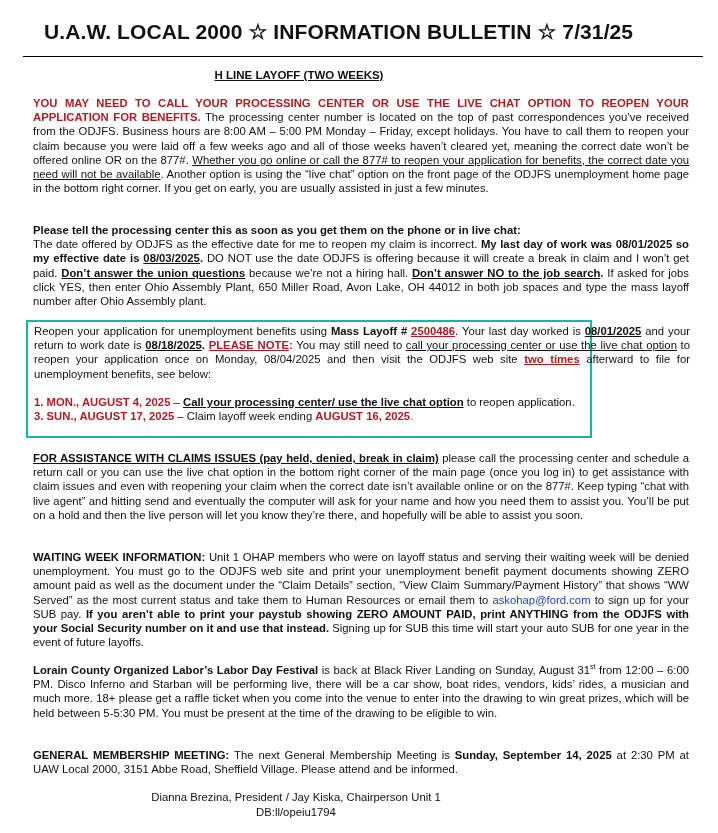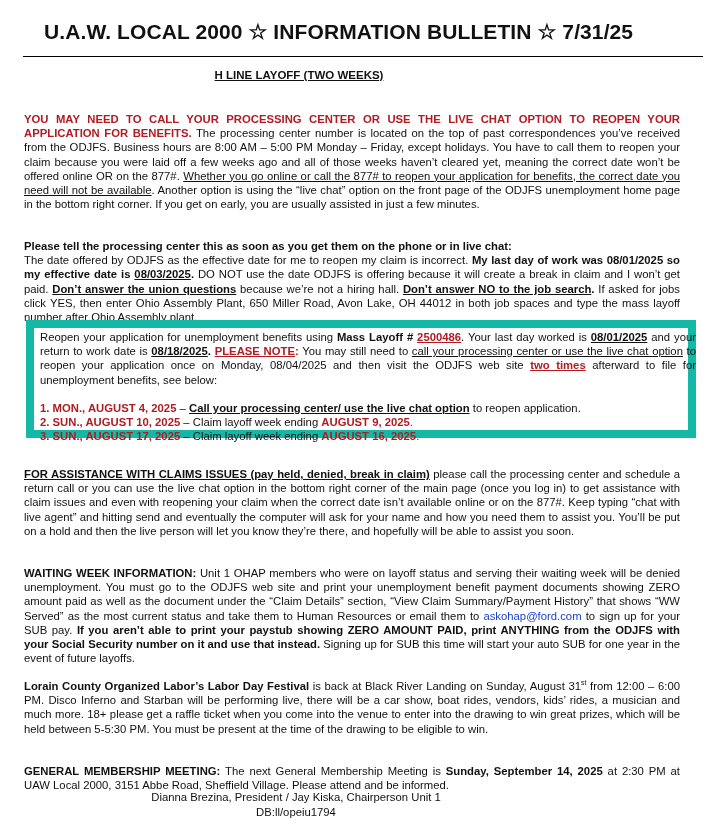--- a/index.html
+++ b/index.html
@@ -1,26 +1,26 @@
 <!DOCTYPE html>
 <html><head>
 <meta charset="utf-8">
 <style>
   html, body { margin: 0; padding: 0; background: #ffffff; }
   body { width: 718px; height: 833px; position: relative; overflow: hidden; font-family: "Liberation Sans", sans-serif; color: #111; }
   .title { position: absolute; left: 0; top: 20px; width: 718px; text-align: left; font-weight: bold; font-size: 21px; letter-spacing: 0.1px; margin-left: 44px; }
   .rule { position: absolute; left: 23px; top: 56px; width: 680px; height: 0; border-top: 1.5px solid #000; }
   .subtitle { position: absolute; left: 0; top: 69px; width: 598px; text-align: center; font-size: 11.5px; font-weight: bold; }
   .subtitle span { text-decoration: underline; }
-  .para { position: absolute; left: 24px; width: 656px; font-size: 11.3px; line-height: 14.2px; text-align: justify; margin-top: 16px; }
+  .para { position: absolute; left: 33px; width: 656px; font-size: 11.3px; line-height: 14.2px; text-align: justify; }
   .red { color: #b11b22; }
   .b { font-weight: bold; }
   .u { text-decoration: underline; text-align: center; }
   .link { color: #1a3fcc; }
-  .box { position: absolute; left: 26px; top: 320px; width: 670px; height: 118px; border: 8px solid #14b8a6; box-sizing: border-box; }
+  .box { position: absolute; left: 26px; top: 320px; width: 566px; height: 118px; border: 2px solid #14b8a6; box-sizing: border-box; }
   .box .inner { position: absolute; left: 6px; top: 2px; width: 656px; font-size: 11.3px; line-height: 14.2px; text-align: justify; }
   .list { position: absolute; left: 6px; top: 73px; font-size: 11.3px; line-height: 14.2px; }
   .sig { position: absolute; left: 0; top: 790px; width: 592px; text-align: center; font-size: 11.3px; line-height: 14.5px; }
   sup { font-size: 7px; line-height: 0; }
 </style>
 </head>
 <body>
 
 <div class="title">U.A.W. LOCAL 2000 ☆ INFORMATION BULLETIN ☆ 7/31/25</div>
 <div class="rule"></div>
@@ -37,23 +37,20 @@
 
 <div class="box">
   <div class="inner">
     <span>Reopen your application for unemployment benefits using </span><span class="b">Mass Layoff # </span><span class="b u red">2500486</span><span>. Your last day worked is </span><span class="b u">08/01/2025</span><span> and your return to work date is </span><span class="b u">08/18/2025</span><span class="b">. </span><span class="b u red">PLEASE NOTE</span><span class="b red">:</span><span> You may still need to </span><span class="u">call your processing center or use the live chat option</span><span> to reopen your application once on Monday, 08/04/2025 and then visit the ODJFS web site </span><span class="b u red">two times</span><span> afterward to file for unemployment benefits, see below:</span>
   </div>
   <div class="list">
     <div>
       <span class="b red">1. MON., AUGUST 4, 2025</span><span> – </span><span class="b u">Call your processing center/ use the live chat option</span><span> to reopen application.</span>
     </div>
     <div>
-      <span class="b red">2. SUN., AUGUST 10, 2025</span><span> – </span><span>Claim layoff week ending </span><span class="b red">AUGUST 9, 2025</span><span class="red">.</span>
-    </div>
-    <div>
       <span class="b red">3. SUN., AUGUST 17, 2025</span><span> – </span><span>Claim layoff week ending </span><span class="b red">AUGUST 16, 2025</span><span class="red">.</span>
     </div>
   </div>
 </div>
 
 <div class="para" style="top:451px;">
   <span class="b u">FOR ASSISTANCE WITH CLAIMS ISSUES (pay held, denied, break in claim)</span><span> please call the processing center and schedule a return call or you can use the live chat option in the bottom right corner of the main page (once you log in) to get assistance with claim issues and even with reopening your claim when the correct date isn’t available online or on the 877#. Keep typing “chat with live agent” and hitting send and eventually the computer will ask for your name and how you need them to assist you. You’ll be put on a hold and then the live person will let you know they’re there, and hopefully will be able to assist you soon.</span>
 </div>
 
 <div class="para" style="top:550px;">

